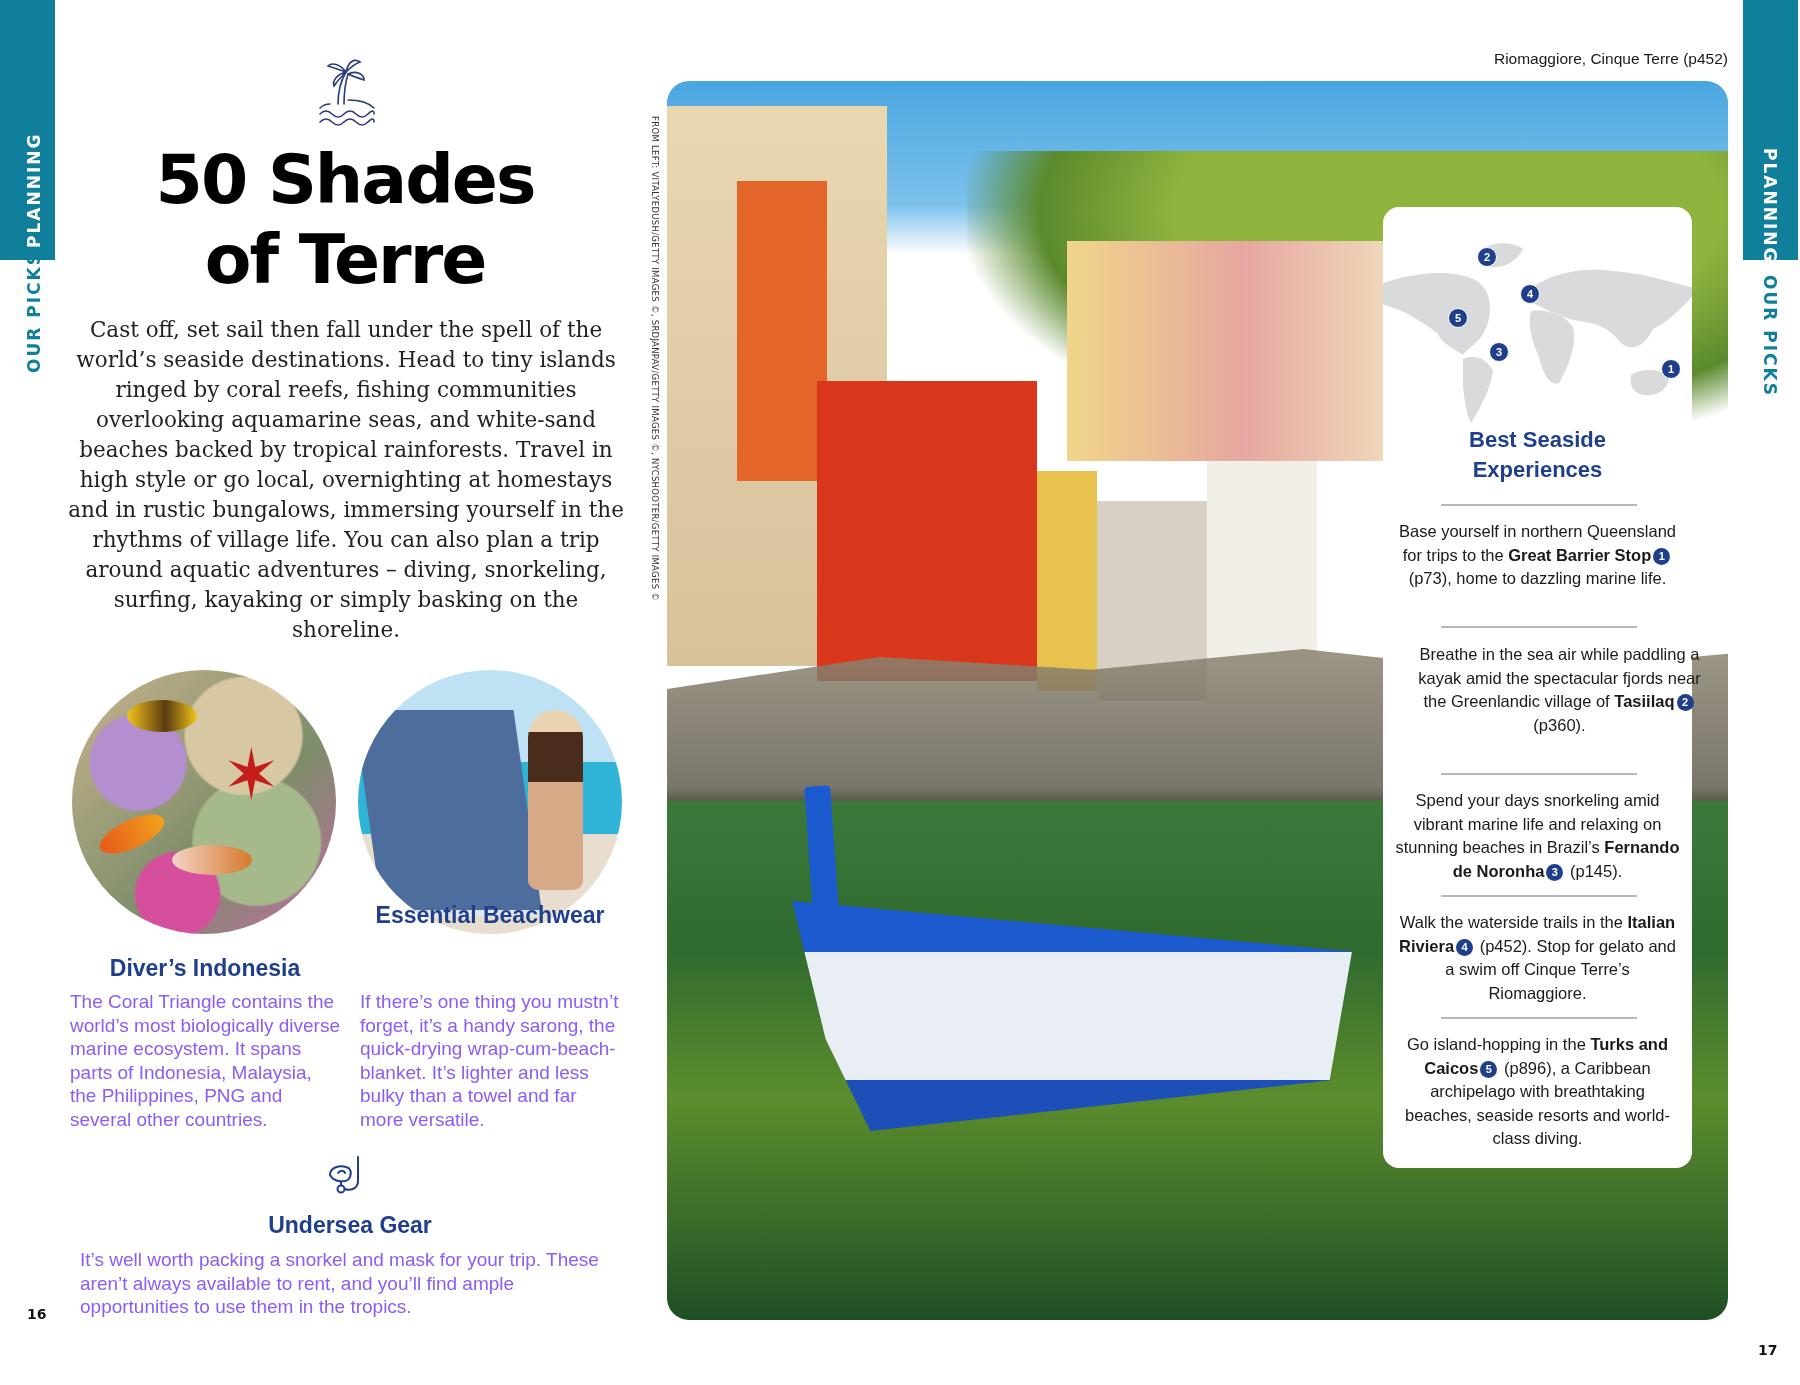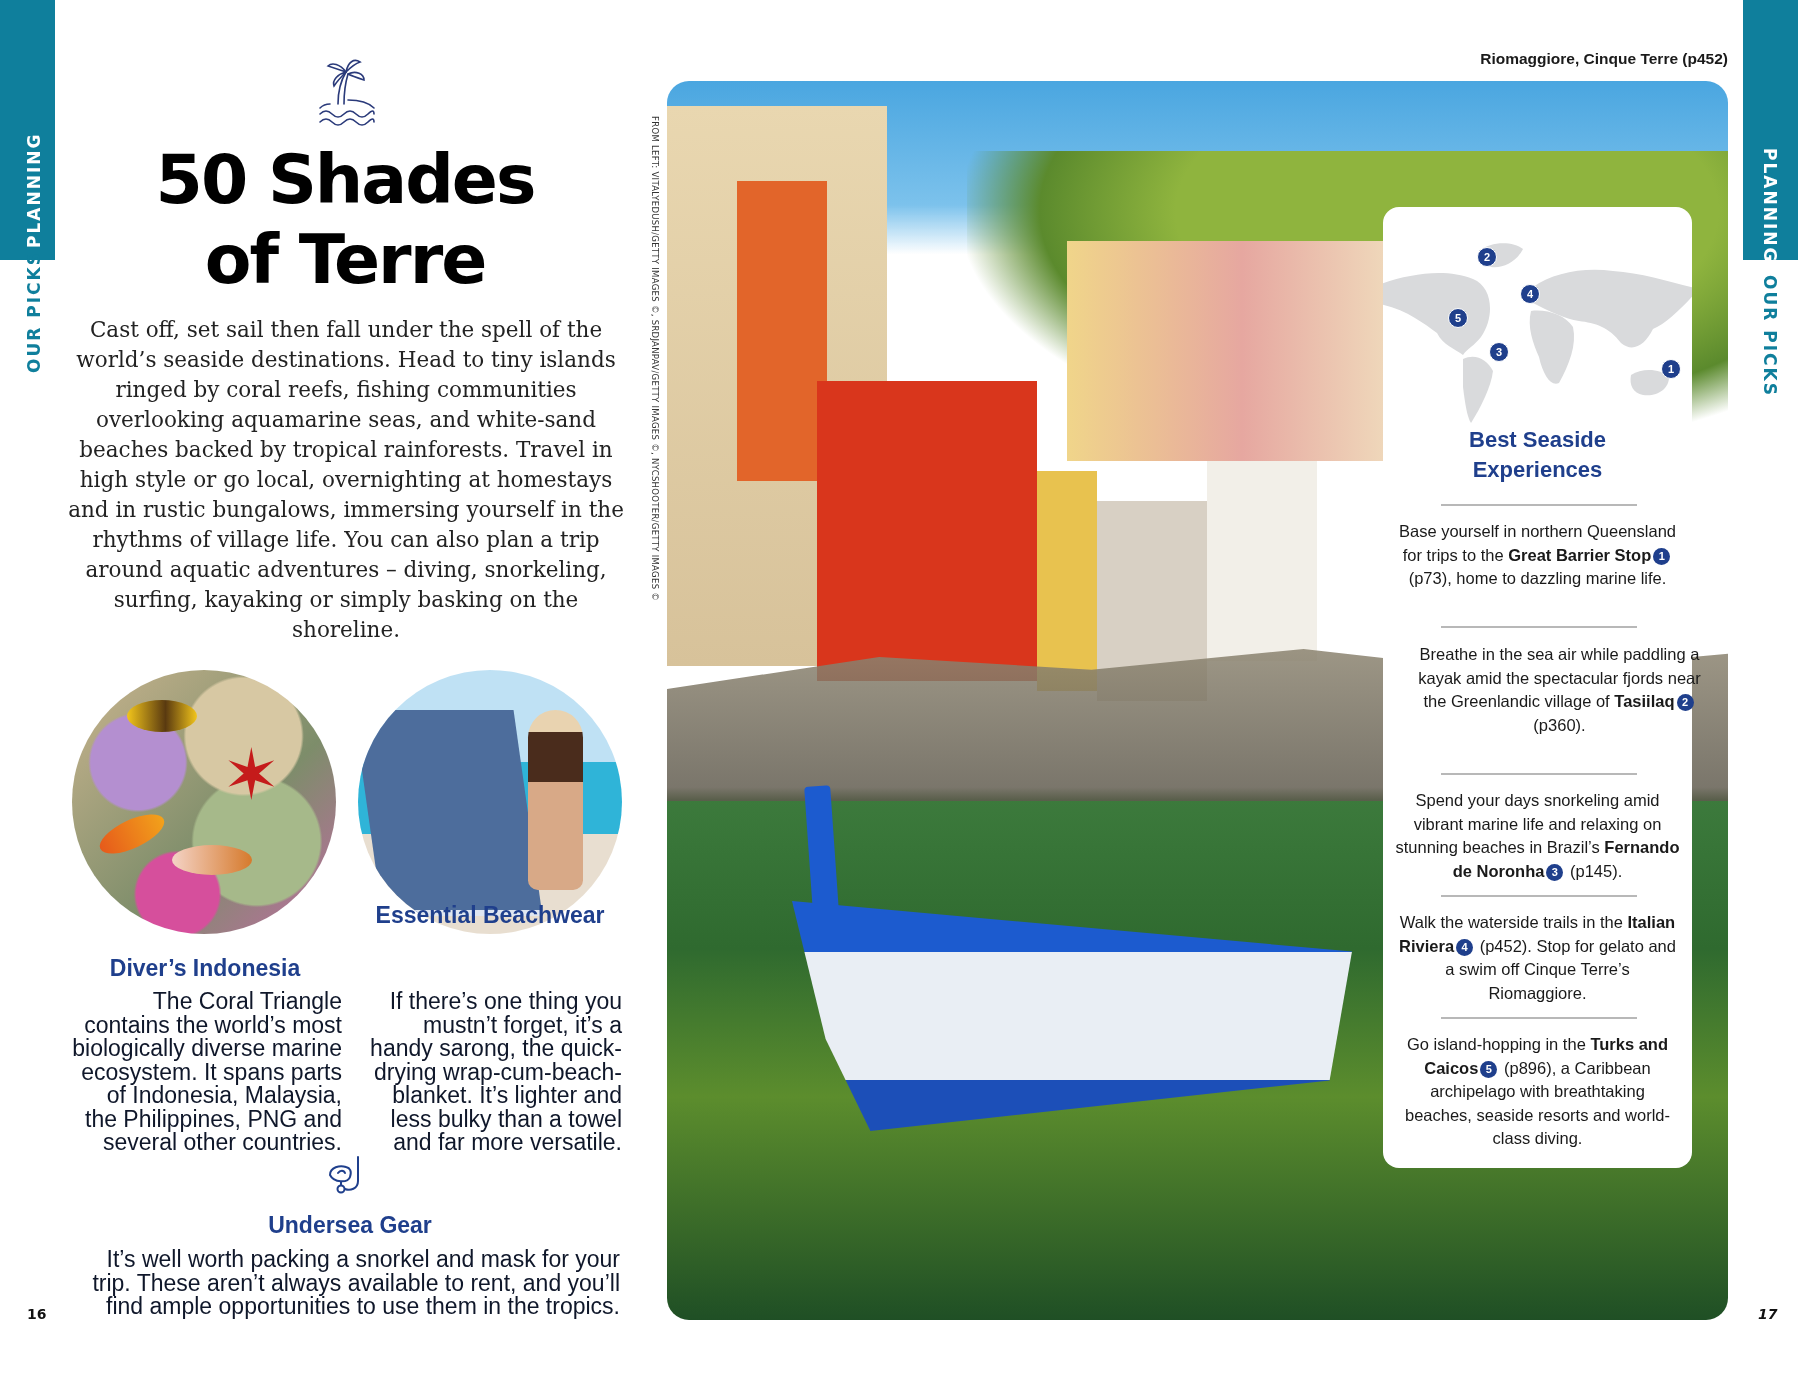--- a/index.html
+++ b/index.html
@@ -29,27 +29,27 @@
   .circle.beach { left:358px; top:670px; background:
       linear-gradient(180deg, #bfe1f4 0 35%, #2fb4d8 35% 62%, #e8ded0 62% 100%); }
   .starfish { position:absolute; left:150px; top:70px; font-size:70px; color:#c51b1b; line-height:1; }
   .fish1 { position:absolute; left:55px; top:30px; width:70px; height:32px; background:linear-gradient(90deg,#f2c51b,#5a3a10 55%,#f2c51b); border-radius:50%; }
   .fish2 { position:absolute; left:25px; top:150px; width:70px; height:28px; background:linear-gradient(90deg,#e65a1b,#f2a21b); border-radius:50%; transform:rotate(-25deg); }
   .fish3 { position:absolute; left:100px; top:175px; width:80px; height:30px; background:linear-gradient(90deg,#f4d3c6,#d67a2c); border-radius:50%; }
   .sarong { position:absolute; left:10px; top:40px; width:160px; height:200px; background:#4d6d9c; transform:skewX(8deg); border-bottom:6px solid #dfe6f1; }
   .woman { position:absolute; left:170px; top:40px; width:55px; height:180px; background:linear-gradient(180deg,#e9d3b0 0 12%, #4a2c1c 12% 40%, #d8a987 40% 100%); border-radius:28px 28px 10px 10px; }
 
   .h-blue { position:absolute; text-align:center; font-family:"Liberation Sans", sans-serif; font-weight:bold; color:#1f3f8c; font-size:23px; }
-  .small-body { position:absolute; text-align:right; font-family:"Liberation Sans", sans-serif; font-size:23px; line-height:23.5px; color:#0f172a; }
+  .small-body { position:absolute; text-align:left; font-family:"Liberation Sans", sans-serif; font-size:19px; line-height:23.5px; color:#8b5cf6; }
 
   .snorkel-icon { position:absolute; left:326px; top:1153px; width:46px; height:46px; }
 
   .credit { position:absolute; left:660px; top:116px; transform-origin:left top; transform:rotate(90deg); font-family:"DejaVu Sans", sans-serif; font-size:8.5px; letter-spacing:0.3px; color:#333; white-space:nowrap; }
 
-  .caption { position:absolute; right:72px; top:50px; font-family:"Liberation Sans", sans-serif; font-weight:bold; font-size:15.5px; color:#1a1a1a; }
+  .caption { position:absolute; right:72px; top:50px; font-family:"Liberation Sans", sans-serif; font-weight:normal; font-size:15.5px; color:#1a1a1a; }
 
   .photo { position:absolute; left:667px; top:81px; width:1061px; height:1239px; border-radius:22px; overflow:hidden;
     background:
       linear-gradient(180deg, #4aa6e0 0%, #7cc2ec 10%, transparent 14%),
       linear-gradient(180deg, transparent 0 57%, #3c7a3c 58%, #2f6a2f 70%, #5c8d2d 82%, #1f4f25 100%);
   }
   .hill { position:absolute; left:300px; top:70px; width:800px; height:300px; background:radial-gradient(ellipse at 60% 20%, #8fb43e 0 40%, #5b8a2d 60%, transparent 72%); }
   .building { position:absolute; }
   .boat-hull { position:absolute; left:125px; top:820px; width:560px; height:230px; background:linear-gradient(180deg,#1c5bcf 0 22%, #e9eef4 22% 78%, #1c4fb8 78% 100%); clip-path:polygon(0 0, 100% 22%, 96% 78%, 14% 100%, 6% 60%); }
   .boat-prow { position:absolute; left:142px; top:705px; width:26px; height:140px; background:#1c5bcf; border-radius:4px; transform:rotate(-4deg); }
@@ -182,13 +182,13 @@
   <div class="card-item" style="top:704px;">
     <span>Walk the waterside trails in the </span><b>Italian Riviera</b><span class="pin">4</span><span> (p452). Stop for gelato and a swim off Cinque Terre’s Riomaggiore.</span>
   </div>
 
   <div class="card-rule" style="top:810px;"></div>
   <div class="card-item" style="top:826px;">
     <span>Go island-hopping in the </span><b>Turks and Caicos</b><span class="pin">5</span><span> (p896), a Caribbean archipelago with breathtaking beaches, seaside resorts and world-class diving.</span>
   </div>
 </div>
 
-<div class="page-num" style="left:1758px; top:1306px;font-style:italic;">17</div>
+<div class="page-num" style="left:1758px; top:1342px;">17</div>
 
 </body></html>

